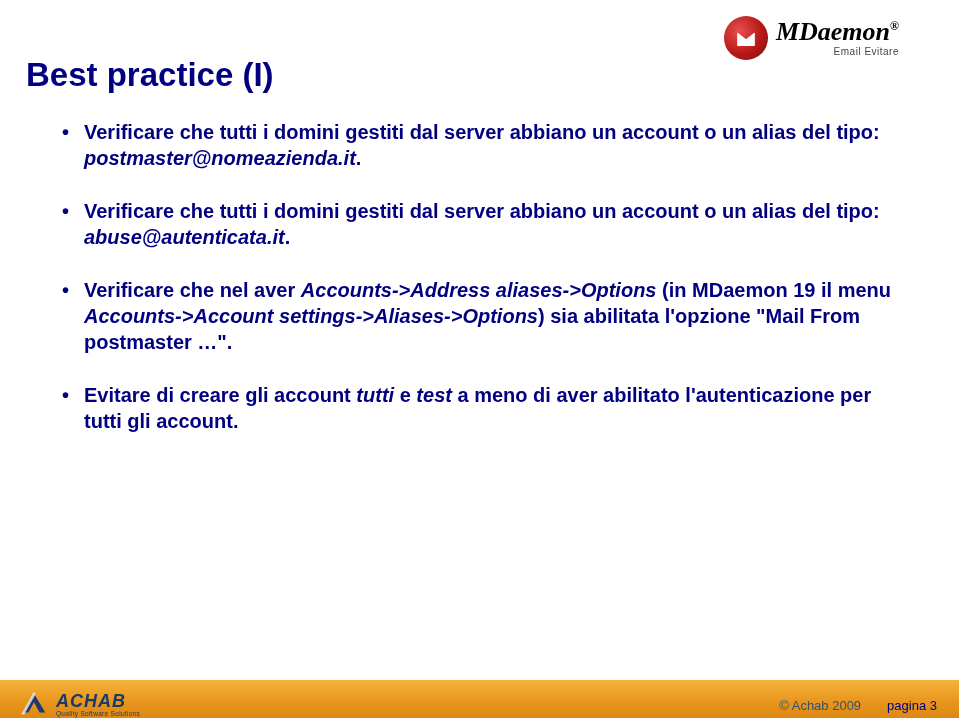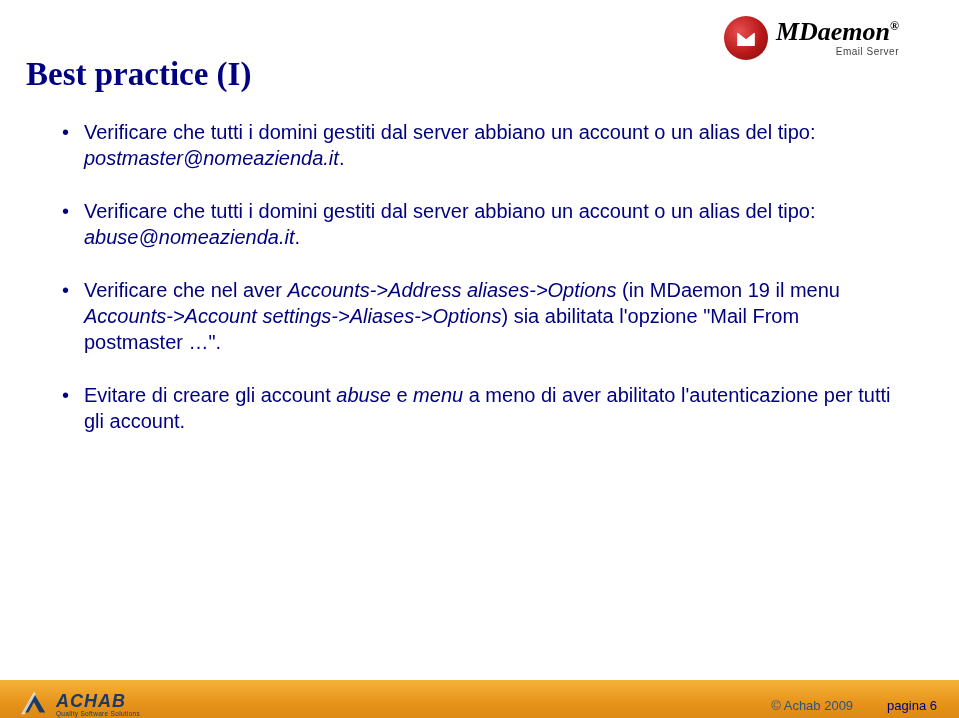--- a/index.html
+++ b/index.html
@@ -57,28 +57,28 @@
     margin-top: 2px;
   }
 
   .title {
     position: absolute;
     top: 48px;
     left: 26px;
     font-size: 33px;
     font-weight: bold;
     color: #000080;
-    font-family: Liberation Serif, serif;
   }
 
   .content {
     position: absolute;
     top: 112px;
     left: 58px;
     right: 58px;
+    font-weight: bold;
   }
   .content ul {
     list-style: none;
   }
   .content li {
     position: relative;
     padding-left: 26px;
     font-size: 20px;
     line-height: 1.28;
     color: #000080;
@@ -132,21 +132,21 @@
   }
   .achab-tag {
     font-size: 6.5px;
     color: #1a3a6a;
     letter-spacing: 0.3px;
     margin-top: 1px;
   }
   .footer-right {
     display: flex;
     align-items: baseline;
-    gap: 34px;
+    gap: 26px;
   }
   .copyright {
     font-size: 13px;
     color: #33527a;
   }
   .page-num {
     font-size: 13px;
     color: #000080;
   }
 </style>
@@ -158,39 +158,39 @@
   <div class="header-logo">
     <div class="logo-circle">
       <svg viewBox="0 0 24 24">
           <path d="M3 20 L3 7 L12 14 L21 7 L21 20 Z" fill="#fff" stroke="#fff" stroke-width="1.2" stroke-linejoin="round"></path>
         </svg>
     </div>
     <div class="logo-text">
       <div class="logo-name">
         <span>MDaemon</span><span class="reg">®</span>
       </div>
-      <div class="logo-sub">Email Server</div>
+      <div class="logo-sub">Email Evitare</div>
     </div>
   </div>
 
   <h1 class="title">Best practice (I)</h1>
 
   <div class="content">
     <ul>
       <li>
         <span>Verificare che tutti i domini gestiti dal server abbiano un account o un alias del tipo: </span><span class="ital">postmaster@nomeazienda.it</span><span>.</span>
       </li>
       <li>
-        <span>Verificare che tutti i domini gestiti dal server abbiano un account o un alias del tipo: </span><span class="ital">abuse@nomeazienda.it</span><span>.</span>
+        <span>Verificare che tutti i domini gestiti dal server abbiano un account o un alias del tipo: </span><span class="ital">abuse@autenticata.it</span><span>.</span>
       </li>
       <li>
         <span>Verificare che nel aver </span><span class="ital">Accounts-&gt;Address aliases-&gt;Options</span><span> (in MDaemon 19 il menu </span><span class="ital">Accounts-&gt;Account settings-&gt;Aliases-&gt;Options</span><span>) sia abilitata l'opzione "Mail From postmaster …".</span>
       </li>
       <li>
-        <span>Evitare di creare gli account </span><span class="ital">abuse</span><span> e </span><span class="ital">menu</span><span> a meno di aver abilitato l'autenticazione per tutti gli account.</span>
+        <span>Evitare di creare gli account </span><span class="ital">tutti</span><span> e </span><span class="ital">test</span><span> a meno di aver abilitato l'autenticazione per tutti gli account.</span>
       </li>
     </ul>
   </div>
 
   <div class="footer-bar">
     <div class="footer-left">
       <div class="achab-mark">
         <span>
           <svg viewBox="0 0 40 36">
             <path d="M6 30 L20 6 L34 30 L27 30 L20 17 L13 30 Z" fill="#1a3a6a"></path>
@@ -198,17 +198,17 @@
           </svg>
         </span>
         <div class="achab-text">
           <div class="achab-name">ACHAB</div>
           <div class="achab-tag">Quality Software Solutions</div>
         </div>
       </div>
     </div>
     <div class="footer-right">
       <span class="copyright">© Achab 2009</span>
-      <span class="page-num">pagina 6</span>
+      <span class="page-num">pagina 3</span>
     </div>
   </div>
 
 </div>
 
 </body></html>

